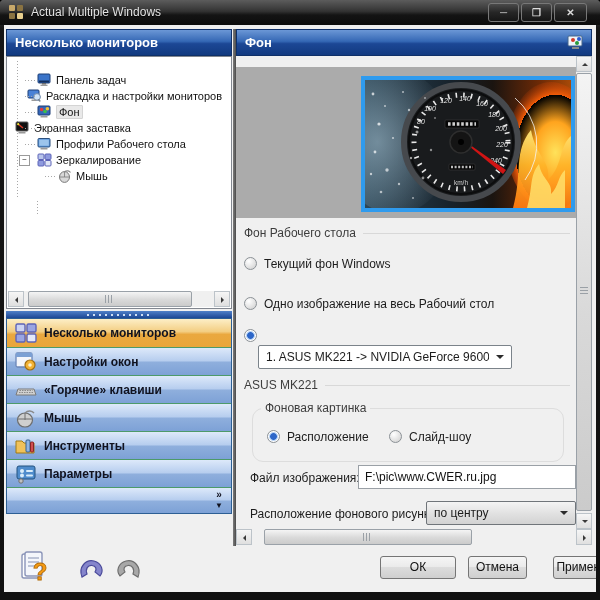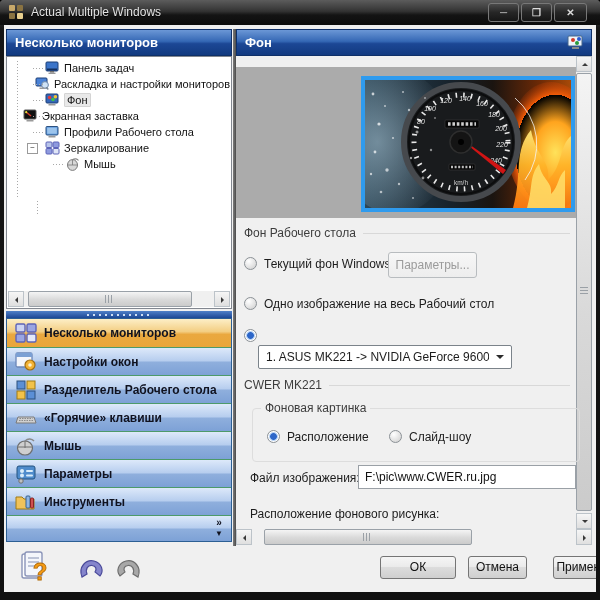--- a/index.html
+++ b/index.html
@@ -21,21 +21,21 @@
   .winbtn.cls{left:554px;width:33px;}
   
   .client{position:absolute;left:4px;top:25px;right:4px;bottom:8px;background:#f0f0f0;overflow:hidden;text-decoration:underline;}
   .divider{position:absolute;left:229px;top:4px;width:3px;height:517px;background:linear-gradient(90deg,#7d7d7d,#4a4a4a);}
   
   .phdr{position:absolute;height:27px;background:linear-gradient(#6b97d6,#3568b5 45%,#1c4795 55%,#123a80);border:1px solid #0f3068;box-sizing:border-box;color:#fff;font-size:13px;font-weight:bold;line-height:25px;padding-left:8px;}
   .phdr-l{left:2px;top:4px;width:226px;}
   .phdr-r{left:232px;top:4px;width:356px;}
   
   .tree{position:absolute;left:2px;top:31px;width:226px;height:253px;background:#fff;border:1px solid #828790;box-sizing:border-box;overflow:hidden;}
-  .trow{position:absolute;left:16px;width:300px;height:16px;font-size:11px;color:#111;display:flex;align-items:center;}
+  .trow{position:absolute;left:8px;width:300px;height:16px;font-size:11px;color:#111;display:flex;align-items:center;margin-top:12px;}
   .trow .tic{width:15px;height:14px;margin-right:4px;flex:0 0 15px;}
   .trow.sel .tlb{background:#e9e9e9;border:1px solid #d4d4d4;padding:0 2px;border-radius:1px;}
   .tlb{white-space:nowrap;}
   .vdots{position:absolute;width:1px;background-image:repeating-linear-gradient(#a8a8a8 0 1px,transparent 1px 3px);}
   .hdots{position:absolute;height:1px;background-image:repeating-linear-gradient(90deg,#a8a8a8 0 1px,transparent 1px 3px);}
   .expander{position:absolute;left:4px;width:9px;height:9px;background:#fff;border:1px solid #9a9a9a;font-size:8px;line-height:7px;text-align:center;color:#333;}
   
   .sb{background:#f0f0f0;}
   .sbtn{position:absolute;width:16px;height:16px;background:linear-gradient(#f6f6f6,#dfdfdf);border:1px solid #bcc3c9;box-sizing:border-box;}
   .tri{position:absolute;width:0;height:0;border:3px solid transparent;}
@@ -69,21 +69,21 @@
   .radio{position:absolute;display:flex;align-items:center;height:15px;}
   .rdot{width:13px;height:13px;border-radius:50%;background:radial-gradient(circle at 35% 30%,#fff,#dcdcdc 70%,#cfcfcf);border:1px solid #8b9196;box-sizing:border-box;margin-right:7px;flex:0 0 13px;}
   .radio.sel .rdot{background:radial-gradient(circle,#2d66c8 0 3px,#9cc0ee 3.6px,#fff 5px,#dcdcdc);}
   .btn{background:linear-gradient(#f5f5f5,#ebebeb 45%,#dcdcdc 50%,#cfcfcf);border:1px solid #757575;border-radius:3px;box-sizing:border-box;text-align:center;font-size:12px;color:#111;}
   .btn.disabled{background:linear-gradient(#f7f7f7,#ededed);border-color:#b8bcbf;color:#9b9b9b;}
   .combo{position:absolute;box-sizing:border-box;border:1px solid #7b838a;border-radius:2px;background:#fff;display:flex;align-items:center;padding:0 22px 0 7px;}
   .combo.gray{background:linear-gradient(#f4f4f4,#e2e2e2 50%,#d2d2d2);}
   .combo .carr{position:absolute;right:7px;top:50%;margin-top:-2px;width:0;height:0;border:4px solid transparent;border-top-color:#2b2b2b;}
   .combo span{white-space:nowrap;overflow:hidden;}
   .tf{position:absolute;box-sizing:border-box;border:1px solid #9aa0a6;background:#fff;font-family:"Liberation Sans",sans-serif;font-size:12px;color:#111;padding:0 6px;}
-  .igroup{position:absolute;border:1px solid #ddd;border-radius:4px;padding-left:16px;}
+  .igroup{position:absolute;border:1px solid #ddd;border-radius:11px;}
   .igroup .ilabel{position:absolute;left:8px;top:-8px;background:#f0f0f0;padding:0 4px;color:#3d3d3d;}
   .flabel{position:absolute;white-space:nowrap;color:#1c1c1c;}
   
   .fbtn{position:absolute;top:531px;height:23px;line-height:21px;margin-left:48px;}
 </style>
 </head>
 <body>
 
 <div class="win">
 
@@ -232,69 +232,58 @@
               <rect x="2" y="2" width="16" height="4" fill="#7ba0d4"></rect>
               <circle cx="16" cy="14" r="5" fill="#f2b234" stroke="#a06e14" stroke-width="1.2"></circle>
               <circle cx="16" cy="14" r="1.8" fill="#fdf0c8"></circle>
             </svg>
         </span>
         <span class="nlb">Настройки окон</span>
       </div>
       <div class="navbtn">
         <span class="nic">
           <svg viewBox="0 0 24 22">
-              <rect x="3" y="2" width="8" height="8" fill="#5b8fd6" stroke="#2d517f"></rect>
-              <rect x="13" y="2" width="8" height="8" fill="#f2c24a" stroke="#a07a14"></rect>
-              <rect x="3" y="12" width="8" height="8" fill="#f2c24a" stroke="#a07a14"></rect>
-              <rect x="13" y="12" width="8" height="8" fill="#5b8fd6" stroke="#2d517f"></rect>
-            </svg>
-        </span>
-        <span class="nlb">Разделитель Рабочего стола</span>
-      </div>
-      <div class="navbtn">
-        <span class="nic">
-          <svg viewBox="0 0 24 22">
               <path d="M4 10 L20 10 L22 16 L2 16 Z" fill="#d0d0d0" stroke="#7a7a7a"></path>
               <path d="M5.5 11.5 h13 M5 13.5 h14.5" stroke="#8a8a8a" stroke-width="1" stroke-dasharray="1.5 1"></path>
             </svg>
         </span>
         <span class="nlb">«Горячие» клавиши</span>
       </div>
       <div class="navbtn">
         <span class="nic">
           <svg viewBox="0 0 24 22">
               <ellipse cx="11" cy="13" rx="7.5" ry="7" fill="#cfcfcf" stroke="#6e6e6e" stroke-width="1.2"></ellipse>
               <path d="M11 6 L11 13 M3.8 12 h14.4" stroke="#6e6e6e"></path>
               <path d="M11 6 C 14 3 18 3.5 20 6" fill="none" stroke="#8a8a8a" stroke-width="1.4"></path>
             </svg>
         </span>
         <span class="nlb">Мышь</span>
+      </div>
+      <div class="navbtn">
+        <span class="nic">
+          <svg viewBox="0 0 24 22">
+              <path d="M2 6 L8 6 L10 8 L20 8 L20 18 L2 18 Z" fill="#f0c25a" stroke="#a07a14"></path>
+              <rect x="12" y="5" width="4" height="12" rx="1" fill="#8fb4e2" stroke="#35608f"></rect>
+              <rect x="16.5" y="7" width="3" height="10" rx="1" fill="#d05050" stroke="#8a2424"></rect>
+            </svg>
+        </span>
+        <span class="nlb">Инструменты</span>
       </div>
       <div class="navbtn">
         <span class="nic">
           <svg viewBox="0 0 24 22">
               <rect x="3" y="3" width="18" height="13" rx="2" fill="#4f8ccc" stroke="#24527f"></rect>
               <circle cx="8" cy="8" r="2" fill="#d8ecfa"></circle>
               <rect x="12" y="7" width="7" height="2" rx="1" fill="#d8ecfa"></rect>
               <circle cx="8" cy="12.5" r="2" fill="#d8ecfa"></circle>
               <rect x="12" y="11.5" width="7" height="2" rx="1" fill="#d8ecfa"></rect>
               <circle cx="7" cy="18" r="2.2" fill="#c0c0c0" stroke="#6e6e6e"></circle>
             </svg>
         </span>
         <span class="nlb">Параметры</span>
-      </div>
-      <div class="navbtn">
-        <span class="nic">
-          <svg viewBox="0 0 24 22">
-              <path d="M2 6 L8 6 L10 8 L20 8 L20 18 L2 18 Z" fill="#f0c25a" stroke="#a07a14"></path>
-              <rect x="12" y="5" width="4" height="12" rx="1" fill="#8fb4e2" stroke="#35608f"></rect>
-              <rect x="16.5" y="7" width="3" height="10" rx="1" fill="#d05050" stroke="#8a2424"></rect>
-            </svg>
-        </span>
-        <span class="nlb">Инструменты</span>
       </div>
       <div class="chevbar">
         <span class="chev">
           <span>»</span><br>
           <span style="font-size:8px">▼</span>
         </span>
       </div>
     </div>
 
     <div class="toolico" style="left:14px;top:525px;width:34px;height:38px">
@@ -421,56 +410,59 @@
       </div>
 
       <div class="grp" style="left:8px;top:170px;width:326px">
         <span>Фон Рабочего стола</span>
       </div>
 
       <div class="radio" style="left:8px;top:200px">
         <span class="rdot"></span>
         <span>Текущий фон Windows</span>
       </div>
-      <div class="btn disabled abs" style="left:152px;top:196px;width:89px;height:26px;line-height:24px">Параметры...</div>
 
       <div class="radio" style="left:8px;top:240px">
         <span class="rdot"></span>
         <span>Одно изображение на весь Рабочий стол</span>
       </div>
 
       <div class="radio sel" style="left:8px;top:272px">
         <span class="rdot"></span>
       </div>
 
       <div class="combo" style="left:22px;top:289px;width:254px;height:24px">
         <span>1. ASUS MK221 -&gt; NVIDIA GeForce 9600 GSO</span>
         <i class="carr"></i>
       </div>
 
       <div class="grp" style="left:8px;top:322px;width:326px">
-        <span>CWER MK221</span>
+        <span>ASUS MK221</span>
       </div>
 
       <div class="igroup" style="left:16px;top:352px;width:310px;height:52px">
         <span class="ilabel">Фоновая картинка</span>
         <div class="radio sel" style="left:14px;top:20px">
           <span class="rdot"></span>
           <span>Расположение</span>
         </div>
         <div class="radio" style="left:136px;top:20px">
           <span class="rdot"></span>
           <span>Слайд-шоу</span>
         </div>
       </div>
 
       <div class="flabel" style="left:14px;top:415px">Файл изображения:</div>
       <input class="tf" style="left: 122px; top: 409px; width: 218px; height: 24px;" value="F:\pic\www.CWER.ru.jpg">
 
       <div class="flabel" style="left:14px;top:451px">Расположение фонового рисунка:</div>
+      <div class="combo gray" style="left:190px;top:445px;width:150px;height:24px;border-color:#70757a">
+        <span>по центру</span>
+        <i class="carr"></i>
+      </div>
 
       <div class="sb abs" style="left:0;top:473px;width:356px;height:16px">
         <div class="sbtn" style="left:0;top:0">
             <i class="tri l"></i>
           </div>
         <div class="sthumb h" style="left:28px;top:0;width:208px;height:16px"></div>
         <div class="sbtn" style="right:0;top:0">
             <i class="tri r"></i>
           </div>
       </div>

